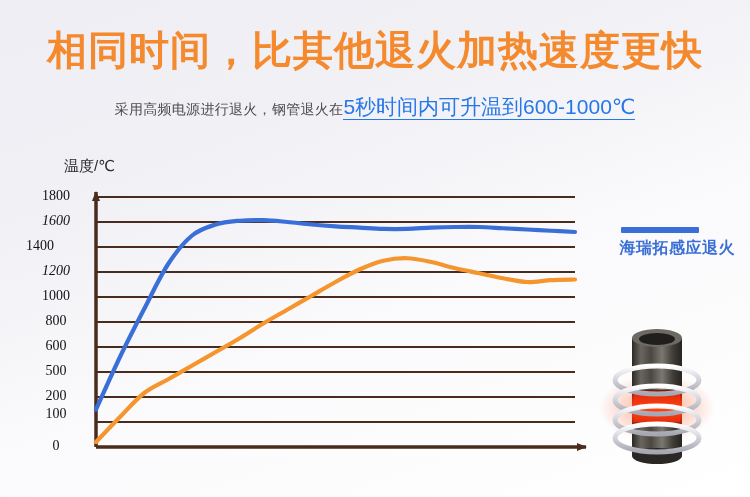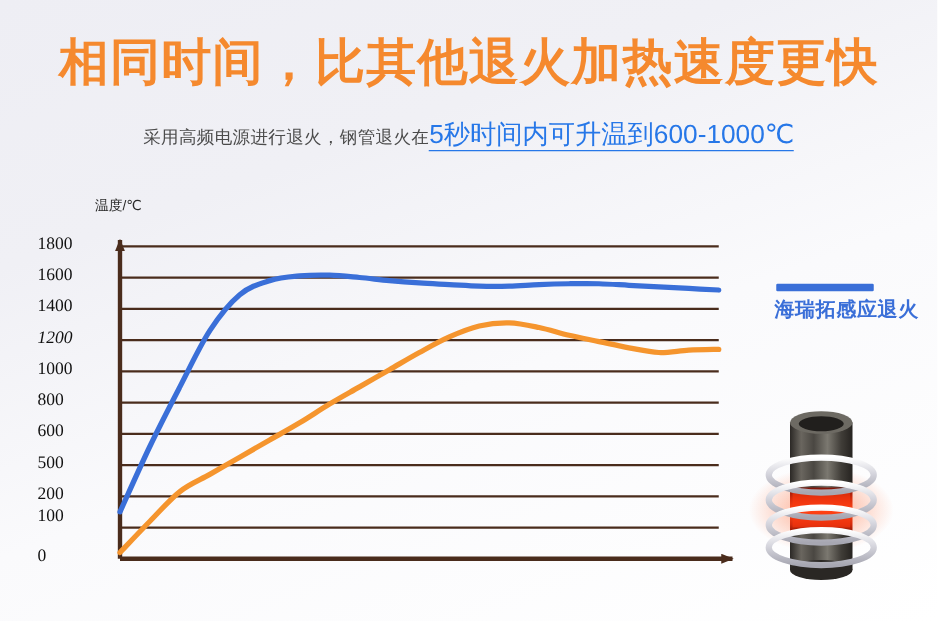--- a/index.html
+++ b/index.html
@@ -62,30 +62,30 @@
   
   #chart-area {
     position: absolute;
     left: 0;
     top: 140px;
     width: 750px;
     height: 357px;
   }
   .axis-title {
     position: absolute;
-    left: 76px;
+    left: 64px;
     top: 157px;
-    font-size: 11px;
+    font-size: 15px;
     color: #2a2a2a;
     white-space: nowrap;
   }
   .ytick {
     position: absolute;
     width: 52px;
-    text-align: left;
+    text-align: center;
     font-size: 14px;
     color: #111111;
     font-family: "Liberation Serif", "DejaVu Serif", serif;
   }
   #plot-svg {
     position: absolute;
     left: 0;
     top: 0;
     width: 750px;
     height: 497px;
@@ -136,22 +136,22 @@
   <div class="subline">
     <span class="plain">采用高频电源进行退火，钢管退火在</span><span class="hl">5秒时间内可升温到600-1000℃</span>
   </div>
 
   <div id="chart-area"></div>
 
   <div class="axis-title">温度/℃</div>
 
   <div id="ytick-host">
       <div class="ytick" style="left: 30px; top: 188px;">1800</div>
-      <div class="ytick" style="left: 30px; top: 213px;">1600</div>
-      <div class="ytick" style="left: 30px; top: 238px;">1400</div>
+      <div class="ytick" style="left: 30px; top: 213px; font-style: italic;">1600</div>
+      <div class="ytick" style="left: 14px; top: 238px;">1400</div>
       <div class="ytick" style="left: 30px; top: 263px; font-style: italic;">1200</div>
       <div class="ytick" style="left: 30px; top: 288px;">1000</div>
       <div class="ytick" style="left: 30px; top: 313px;">800</div>
       <div class="ytick" style="left: 30px; top: 338px;">600</div>
       <div class="ytick" style="left: 30px; top: 363px;">500</div>
       <div class="ytick" style="left: 30px; top: 388px;">200</div>
       <div class="ytick" style="left: 30px; top: 406px;">100</div>
       <div class="ytick" style="left: 30px; top: 438px;">0</div>
     </div>
 

